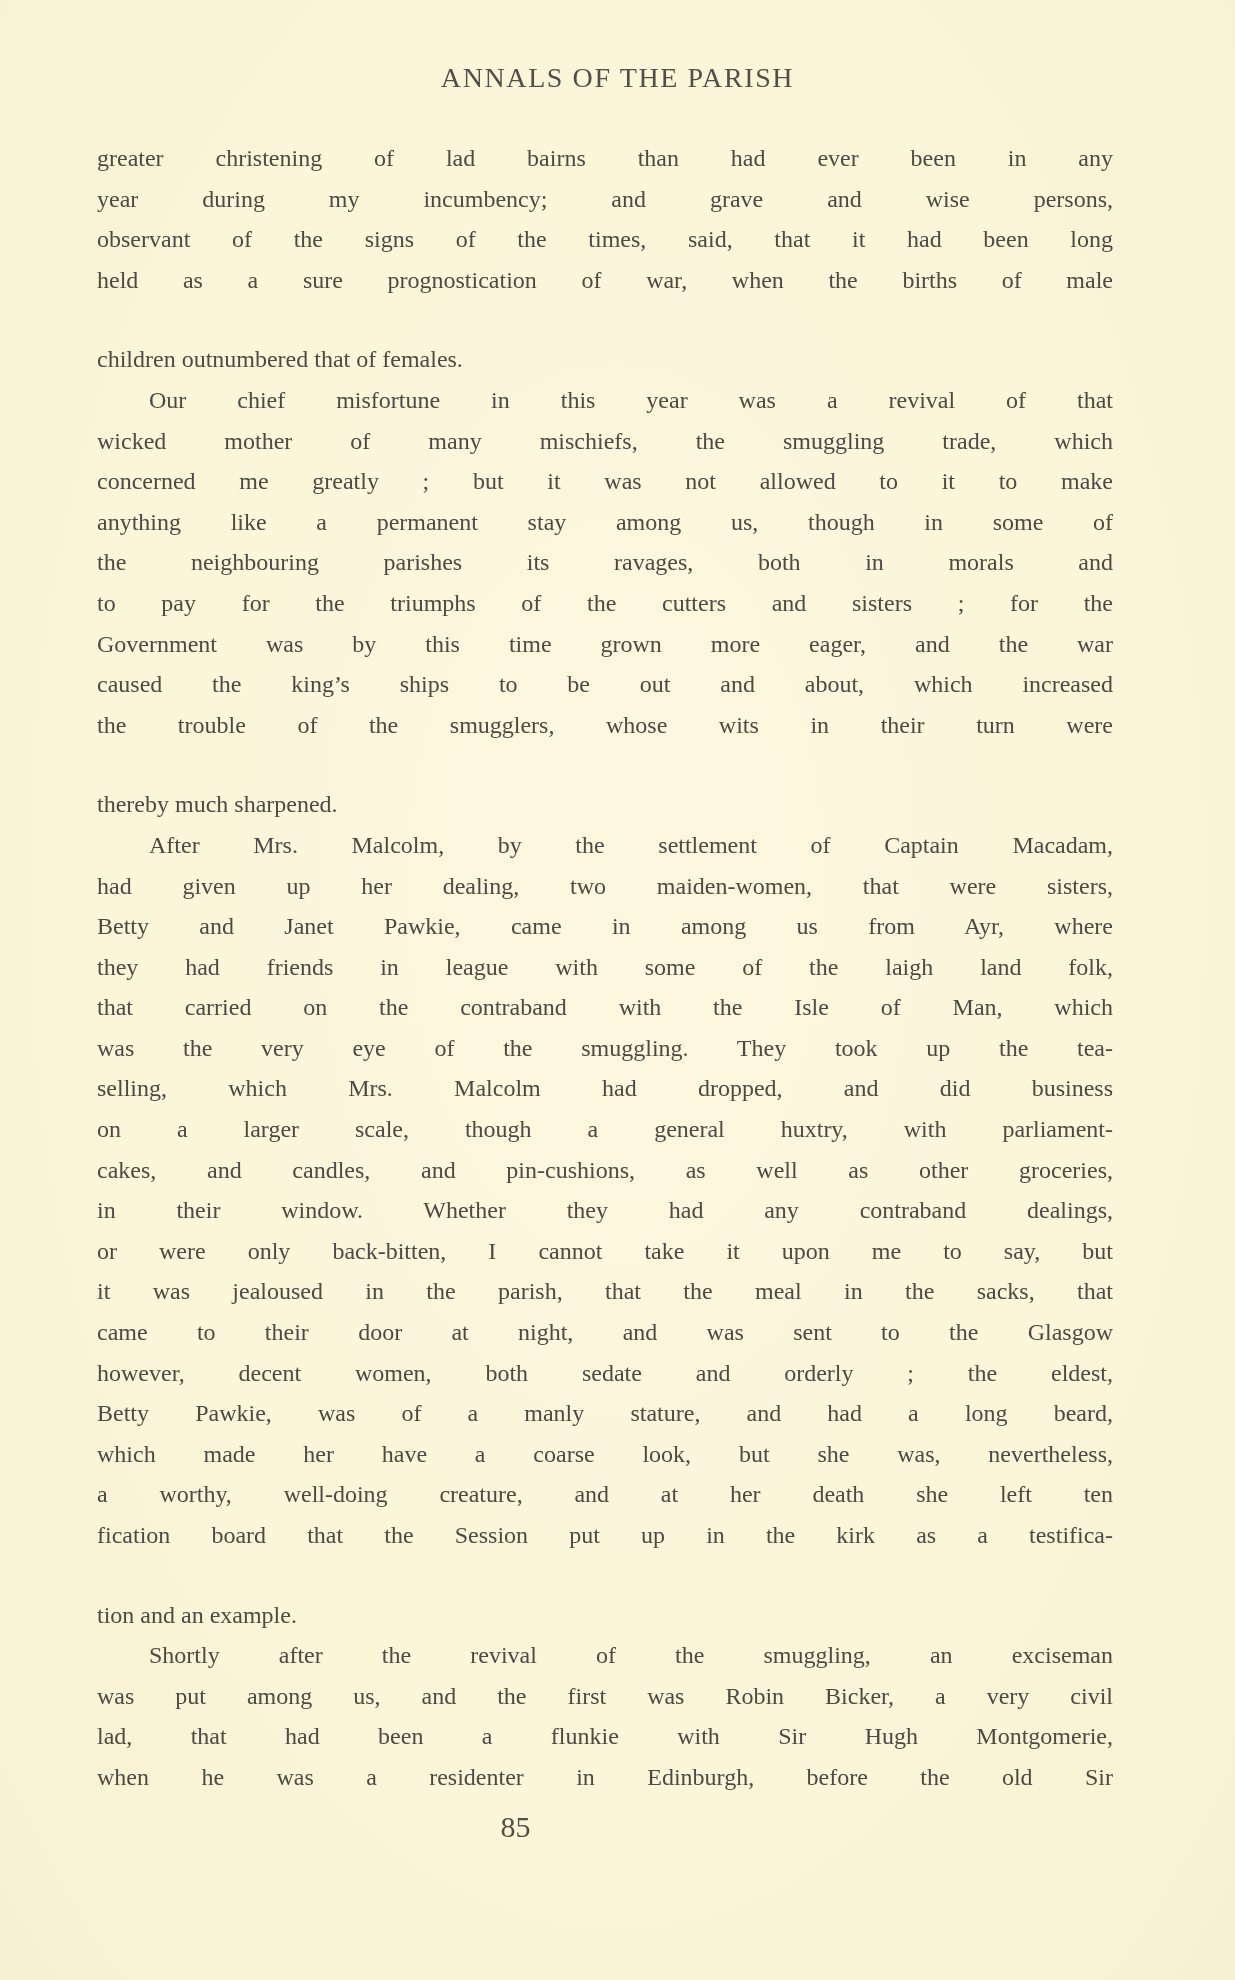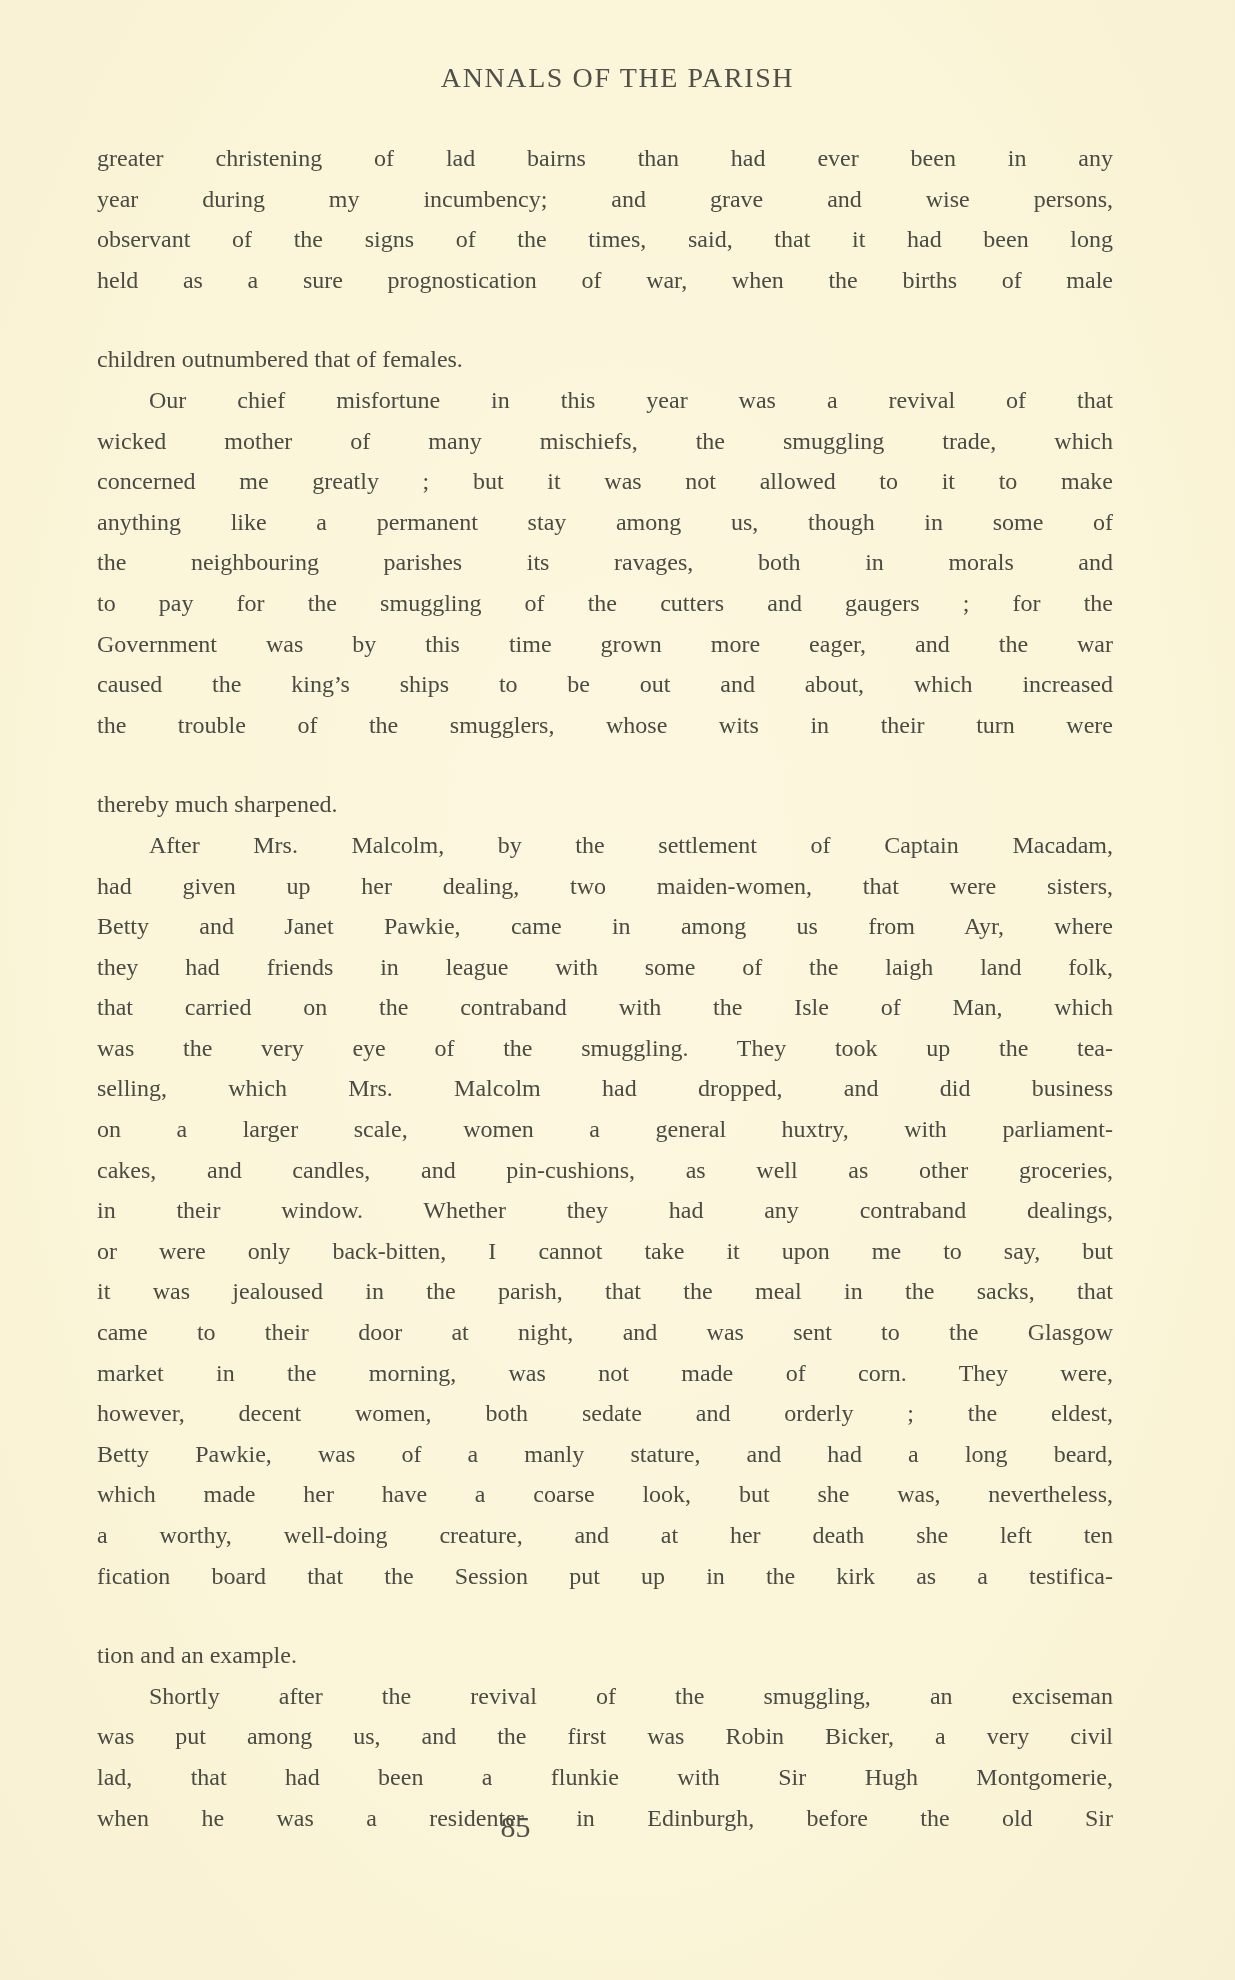--- a/index.html
+++ b/index.html
@@ -76,39 +76,38 @@
       <span class="line">greater christening of lad bairns than had ever been in any</span>
       <span class="line">year during my incumbency; and grave and wise persons,</span>
       <span class="line">observant of the signs of the times, said, that it had been long</span>
       <span class="line">held as a sure prognostication of war, when the births of male</span>
       <span class="line last">children outnumbered that of females.</span>
       <span class="line indent">Our chief misfortune in this year was a revival of that</span>
       <span class="line">wicked mother of many mischiefs, the smuggling trade, which</span>
       <span class="line">concerned me greatly ; but it was not allowed to it to make</span>
       <span class="line">anything like a permanent stay among us, though in some of</span>
       <span class="line">the neighbouring parishes its ravages, both in morals and</span>
-      <span class="line">to pay for the smuggling of the cutters and gaugers ; for the</span>
+      <span class="line">to pay for the triumphs of the cutters and sisters ; for the</span>
       <span class="line">Government was by this time grown more eager, and the war</span>
       <span class="line">caused the king’s ships to be out and about, which increased</span>
       <span class="line">the trouble of the smugglers, whose wits in their turn were</span>
       <span class="line last">thereby much sharpened.</span>
       <span class="line indent">After Mrs. Malcolm, by the settlement of Captain Macadam,</span>
       <span class="line">had given up her dealing, two maiden-women, that were sisters,</span>
       <span class="line">Betty and Janet Pawkie, came in among us from Ayr, where</span>
       <span class="line">they had friends in league with some of the laigh land folk,</span>
       <span class="line">that carried on the contraband with the Isle of Man, which</span>
       <span class="line">was the very eye of the smuggling.  They took up the tea-</span>
       <span class="line">selling, which Mrs. Malcolm had dropped, and did business</span>
-      <span class="line">on a larger scale, women a general huxtry, with parliament-</span>
+      <span class="line">on a larger scale, though a general huxtry, with parliament-</span>
       <span class="line">cakes, and candles, and pin-cushions, as well as other groceries,</span>
       <span class="line">in their window.  Whether they had any contraband dealings,</span>
       <span class="line">or were only back-bitten, I cannot take it upon me to say, but</span>
       <span class="line">it was jealoused in the parish, that the meal in the sacks, that</span>
       <span class="line">came to their door at night, and was sent to the Glasgow</span>
-      <span class="line">market in the morning, was not made of corn.  They were,</span>
       <span class="line">however, decent women, both sedate and orderly ; the eldest,</span>
       <span class="line">Betty Pawkie, was of a manly stature, and had a long beard,</span>
       <span class="line">which made her have a coarse look, but she was, nevertheless,</span>
       <span class="line">a worthy, well-doing creature, and at her death she left ten</span>
       <span class="line">fication board that the Session put up in the kirk as a testifica-</span>
       <span class="line last">tion and an example.</span>
       <span class="line indent">Shortly after the revival of the smuggling, an exciseman</span>
       <span class="line">was put among us, and the first was Robin Bicker, a very civil</span>
       <span class="line">lad, that had been a flunkie with Sir Hugh Montgomerie,</span>
       <span class="line">when he was a residenter in Edinburgh, before the old Sir</span>

